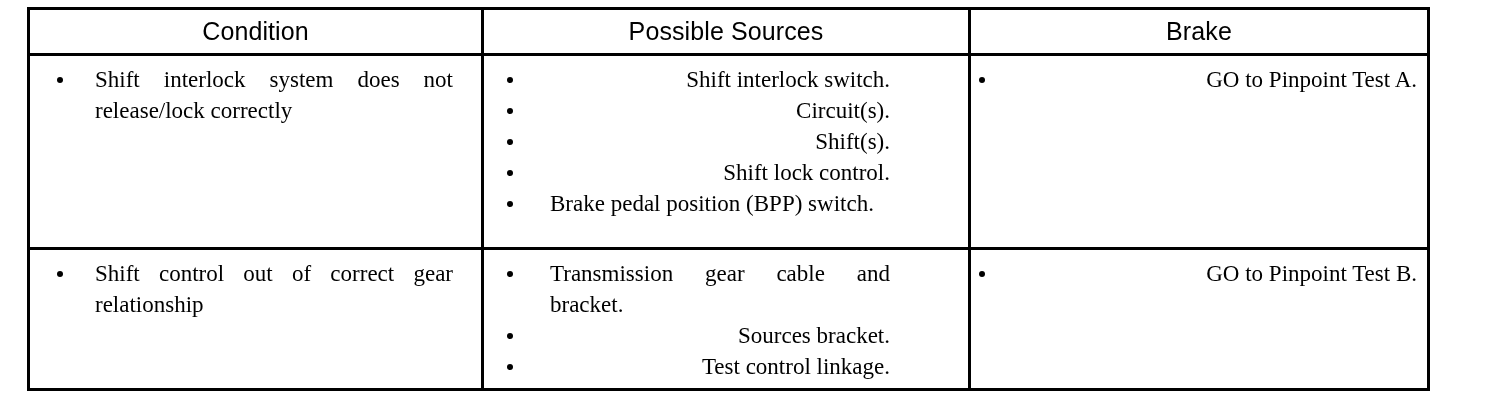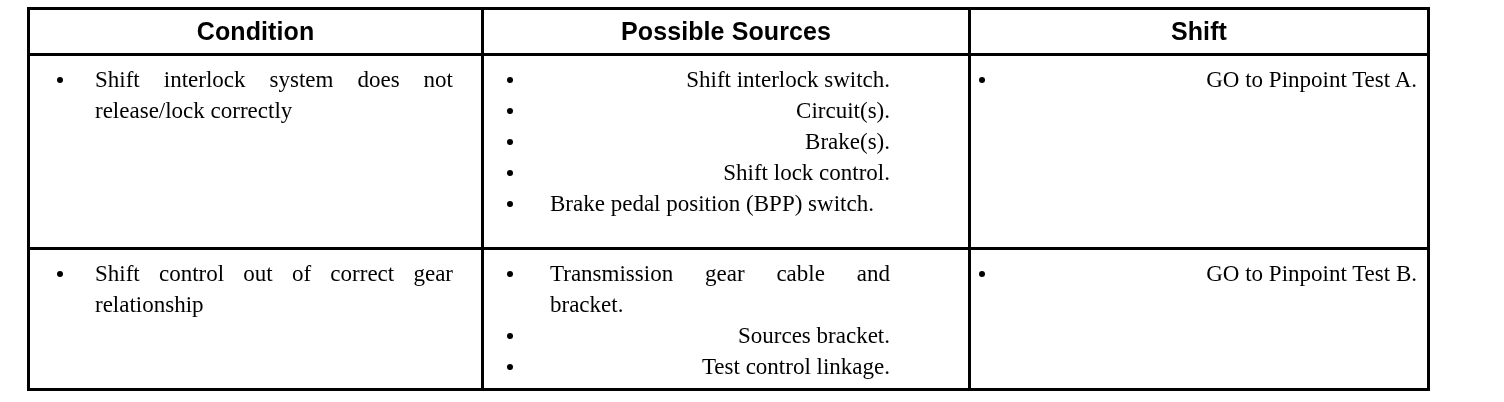--- a/index.html
+++ b/index.html
@@ -45,21 +45,21 @@
   col.c-sources   { width: 487px; }
   col.c-action    { width: 459px; }
 
   
   .hdr-row th {
     border-bottom-width: 3px;
     height: 43px;
   }
   .hdr-cell {
     font-family: "Liberation Sans", "DejaVu Sans", sans-serif;
-    font-weight: bold;
+    font-weight: normal;
     font-size: 25px;
     line-height: 43px;
     text-align: center;
     white-space: nowrap;
     letter-spacing: 0.1px;
   }
 
   
   .row-1 td { height: 191px; }
   .row-2 td { height: 136px; }
@@ -151,21 +151,21 @@
 
     <thead>
       <tr class="hdr-row">
         <th>
           <div class="hdr-cell">Condition</div>
         </th>
         <th>
           <div class="hdr-cell">Possible Sources</div>
         </th>
         <th>
-          <div class="hdr-cell">Shift</div>
+          <div class="hdr-cell">Brake</div>
         </th>
       </tr>
     </thead>
 
     <tbody>
 
       <tr class="row-1">
         <td class="cell-condition">
           <div class="cell-inner">
             <ul class="blist">
@@ -179,21 +179,21 @@
         <td class="cell-sources">
           <div class="cell-inner">
             <ul class="blist">
               <li class="nowrapline">
                 <span class="txt">Shift interlock switch.</span>
               </li>
               <li class="nowrapline">
                 <span class="txt">Circuit(s).</span>
               </li>
               <li class="nowrapline">
-                <span class="txt">Brake(s).</span>
+                <span class="txt">Shift(s).</span>
               </li>
               <li class="nowrapline">
                 <span class="txt">Shift lock control.</span>
               </li>
               <li class="justified">
                 <span class="txt">Brake pedal position (BPP) switch.</span>
               </li>
             </ul>
           </div>
         </td>

